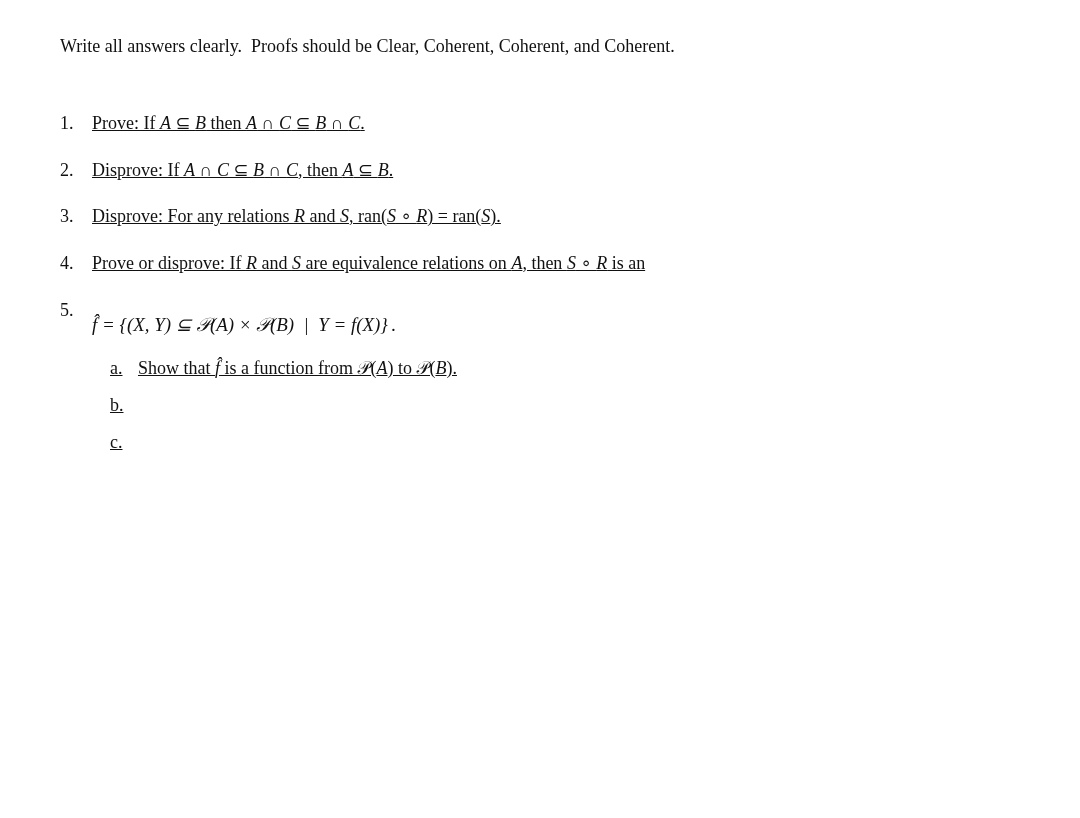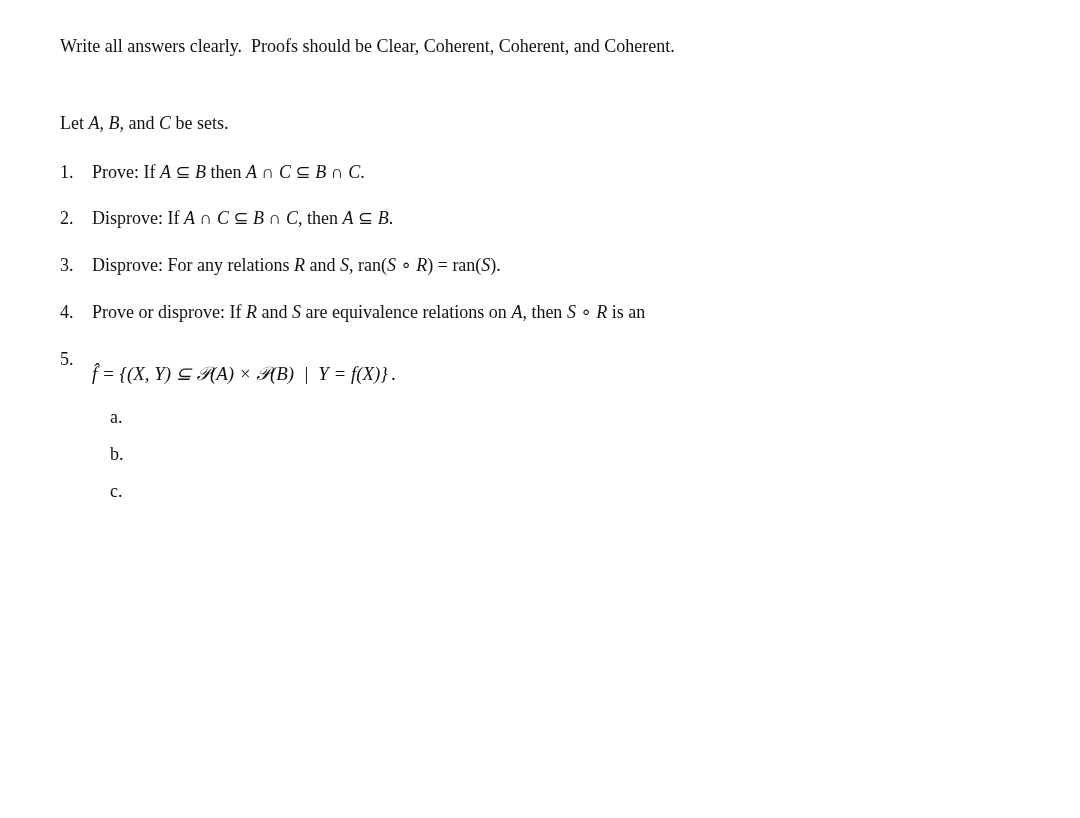--- a/index.html
+++ b/index.html
@@ -33,20 +33,21 @@
       margin-bottom: 18px;
     }
 
     .problem-number {
       min-width: 32px;
       flex-shrink: 0;
     }
 
     .problem-text {
       flex: 1;
+      text-decoration: underline;
     }
 
     .subproblems {
       margin-top: 8px;
       margin-left: 18px;
     }
 
     .subproblem {
       display: flex;
       align-items: flex-start;
@@ -80,23 +81,20 @@
 <div>
   <p>
     Write all answers clearly.&nbsp; Proofs should be <span class="smallcaps">Clear</span>, <span class="smallcaps">Coherent</span>, <span class="smallcaps">Coherent</span>, and <span class="smallcaps">Coherent</span>.
   </p>
 </div>
 
 <div style="height: 38px;"></div>
 
 <div class="problem-set">
 
-  <div class="intro-line">
-    <span>Let <i>A</i>, <i>B</i>, and <i>C</i> be sets.</span>
-  </div>
 
   <div class="problem">
     <span class="problem-number">1.</span>
     <span class="problem-text">
       Prove: If <i>A</i> ⊆ <i>B</i> then <i>A</i> ∩ <i>C</i> ⊆ <i>B</i> ∩ <i>C</i>.
     </span>
   </div>
 
   <div class="problem">
     <span class="problem-number">2.</span>
@@ -126,20 +124,23 @@
       <div class="math-display">
         <span class="math-block">
           <i>f̂</i> = {(<i>X</i>, <i>Y</i>) ⊆ 𝒫(<i>A</i>) × 𝒫(<i>B</i>) &nbsp;|&nbsp; <i>Y</i> = <i>f</i>(<i>X</i>)} .
         </span>
       </div>
 
       <div class="subproblems">
 
         <div class="subproblem">
           <span class="subproblem-label">a.</span>
+          <span>
+            Show that <i>f̂</i> is a function from 𝒫(<i>A</i>) to 𝒫(<i>B</i>).
+          </span>
         </div>
 
         <div class="subproblem">
           <span class="subproblem-label">b.</span>
         </div>
 
         <div class="subproblem">
           <span class="subproblem-label">c.</span>
         </div>
 

